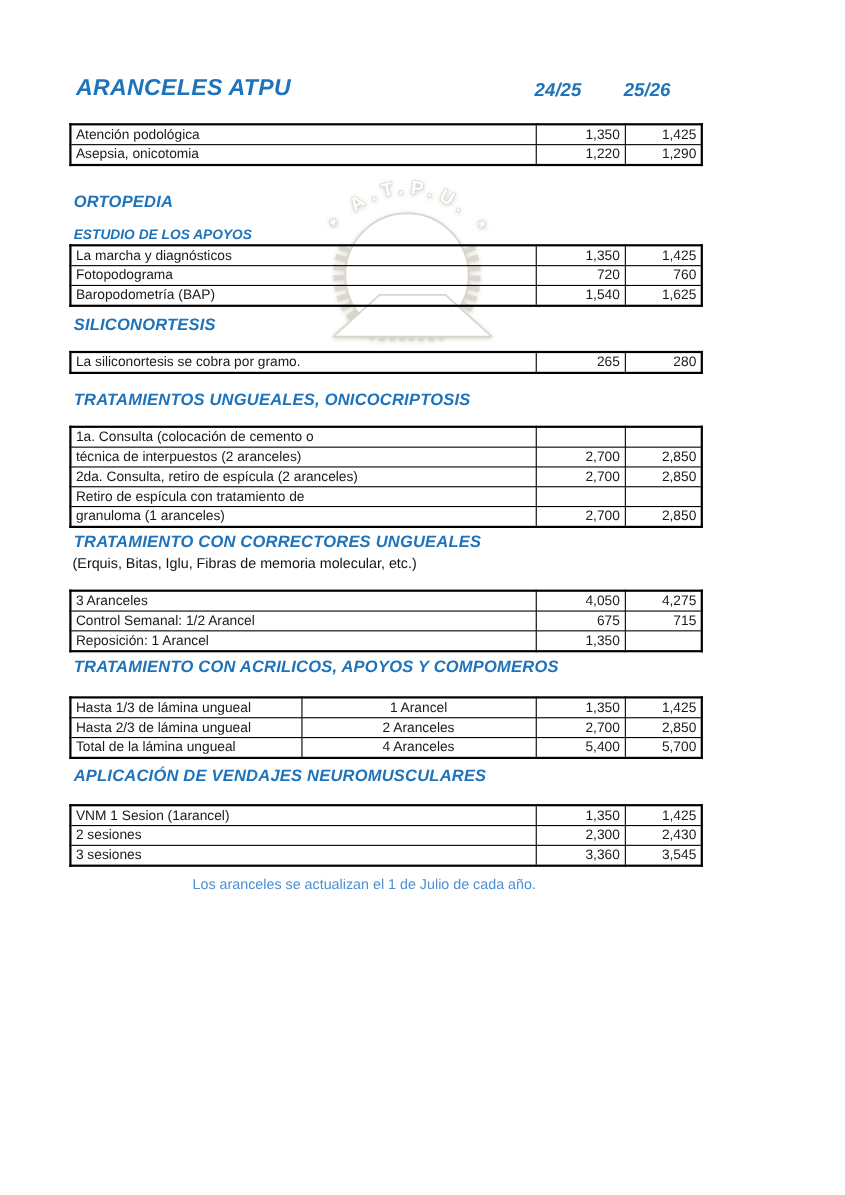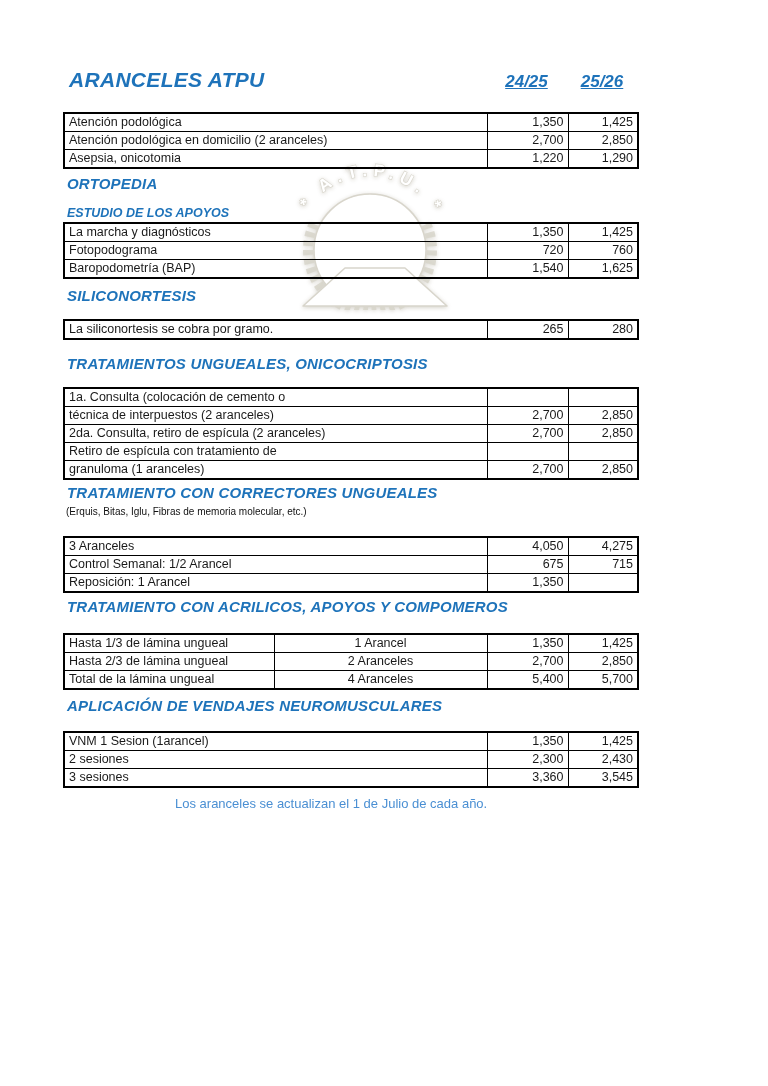--- a/index.html
+++ b/index.html
@@ -25,35 +25,35 @@
     left: 63px; top: 68px; width: 574px;
     display: flex; justify-content: space-between; align-items: flex-end;
   }
   .doc-title {
     font-size: 21px; font-weight: bold; font-style: italic;
     color: var(--heading_blue); letter-spacing: 0.3px; margin-left: 6px;
   }
   .years { display: flex; }
   .year {
     font-size: 17px; font-weight: bold; font-style: italic;
-    color: var(--heading_blue); text-align: center; text-decoration: underline;
+    color: var(--heading_blue); text-align: left;
   }
   .year.y1 { width: 81px; }
   .year.y2 { width: 70px; }
 
   
   .sec-h {
     color: var(--heading_blue); font-weight: bold; font-style: italic;
     font-size: 15px; letter-spacing: 0.2px; line-height: 18px; left: 67px;
   }
   .sub-h {
     color: var(--heading_blue); font-weight: bold; font-style: italic;
     font-size: 12.5px; line-height: 16px; left: 67px;
   }
-  .subtitle { font-size: 10px; color: #111; line-height: 17px; left: 66px; }
+  .subtitle { font-size: 13px; color: #111; line-height: 17px; left: 66px; }
 
   
   table.price {
     border-collapse: collapse; width: 574px; table-layout: fixed;
     border: 2px solid #000; left: 63px; background: transparent;
   }
   table.price td {
     border: 1px solid #000; font-size: 12.5px; color: var(--text_black);
     padding: 1px 4px; height: 15px; line-height: 15px;
     white-space: nowrap; overflow: hidden;
@@ -108,25 +108,20 @@
         <col style="width:81px">
         <col style="width:70px">
       </colgroup>
     <tbody>
       <tr>
         <td>Atención podológica</td>
         <td class="num">1,350</td>
         <td class="num">1,425</td>
       </tr>
       <tr>
-        <td>Atención podológica en domicilio (2 aranceles)</td>
-        <td class="num">2,700</td>
-        <td class="num">2,850</td>
-      </tr>
-      <tr>
         <td>Asepsia, onicotomia</td>
         <td class="num">1,220</td>
         <td class="num">1,290</td>
       </tr>
     </tbody>
   </table>
 
   <div class="abs sec-h" style="top:175px">ORTOPEDIA</div>
   <div class="abs sub-h" style="top:205px">ESTUDIO DE LOS APOYOS</div>
 

